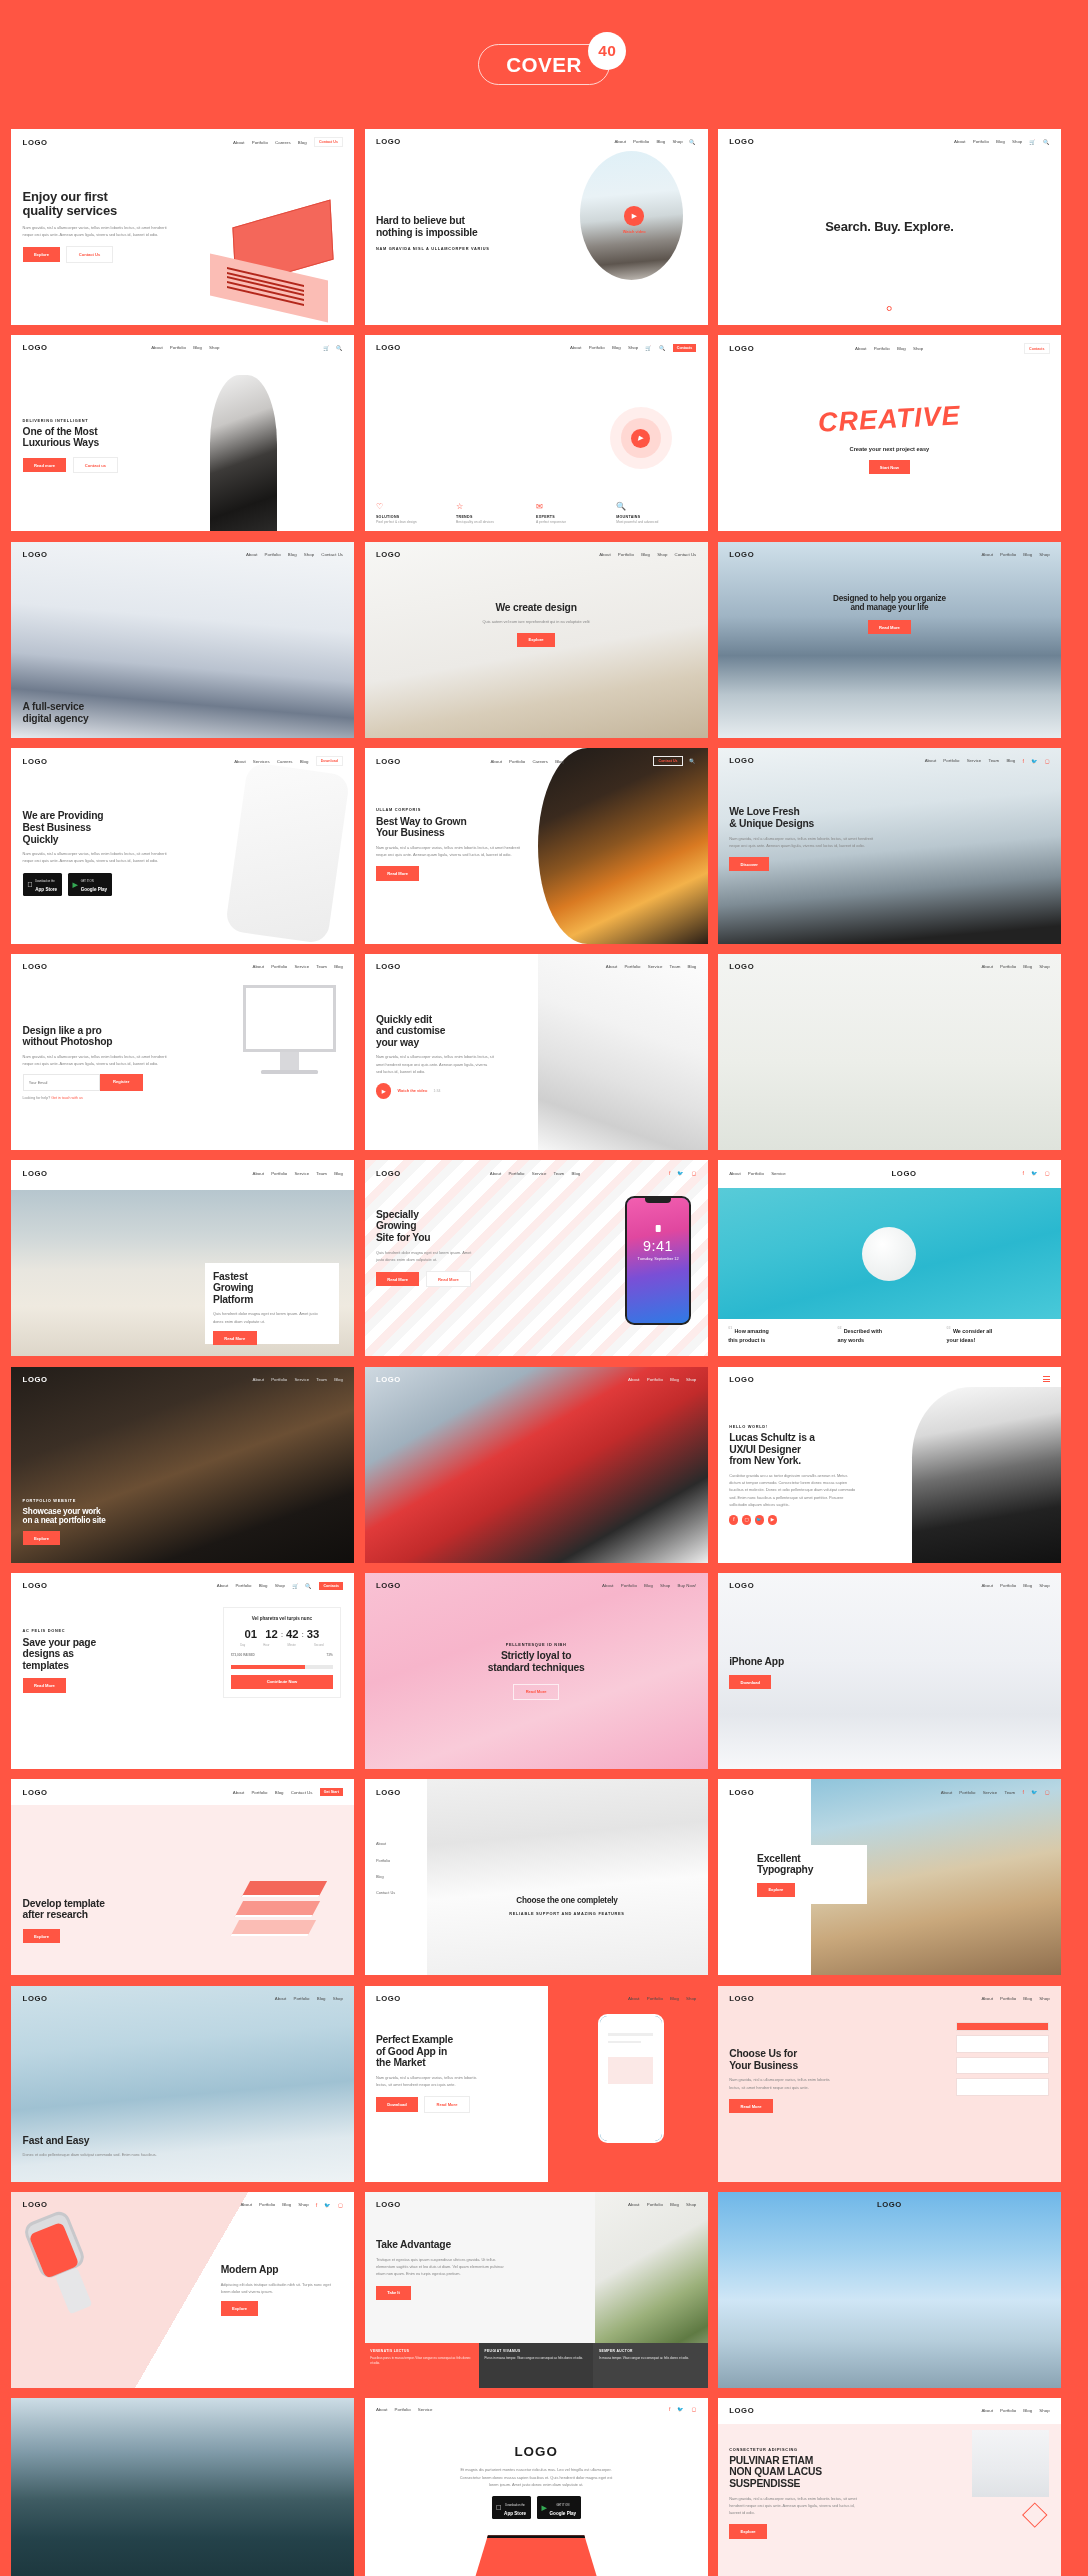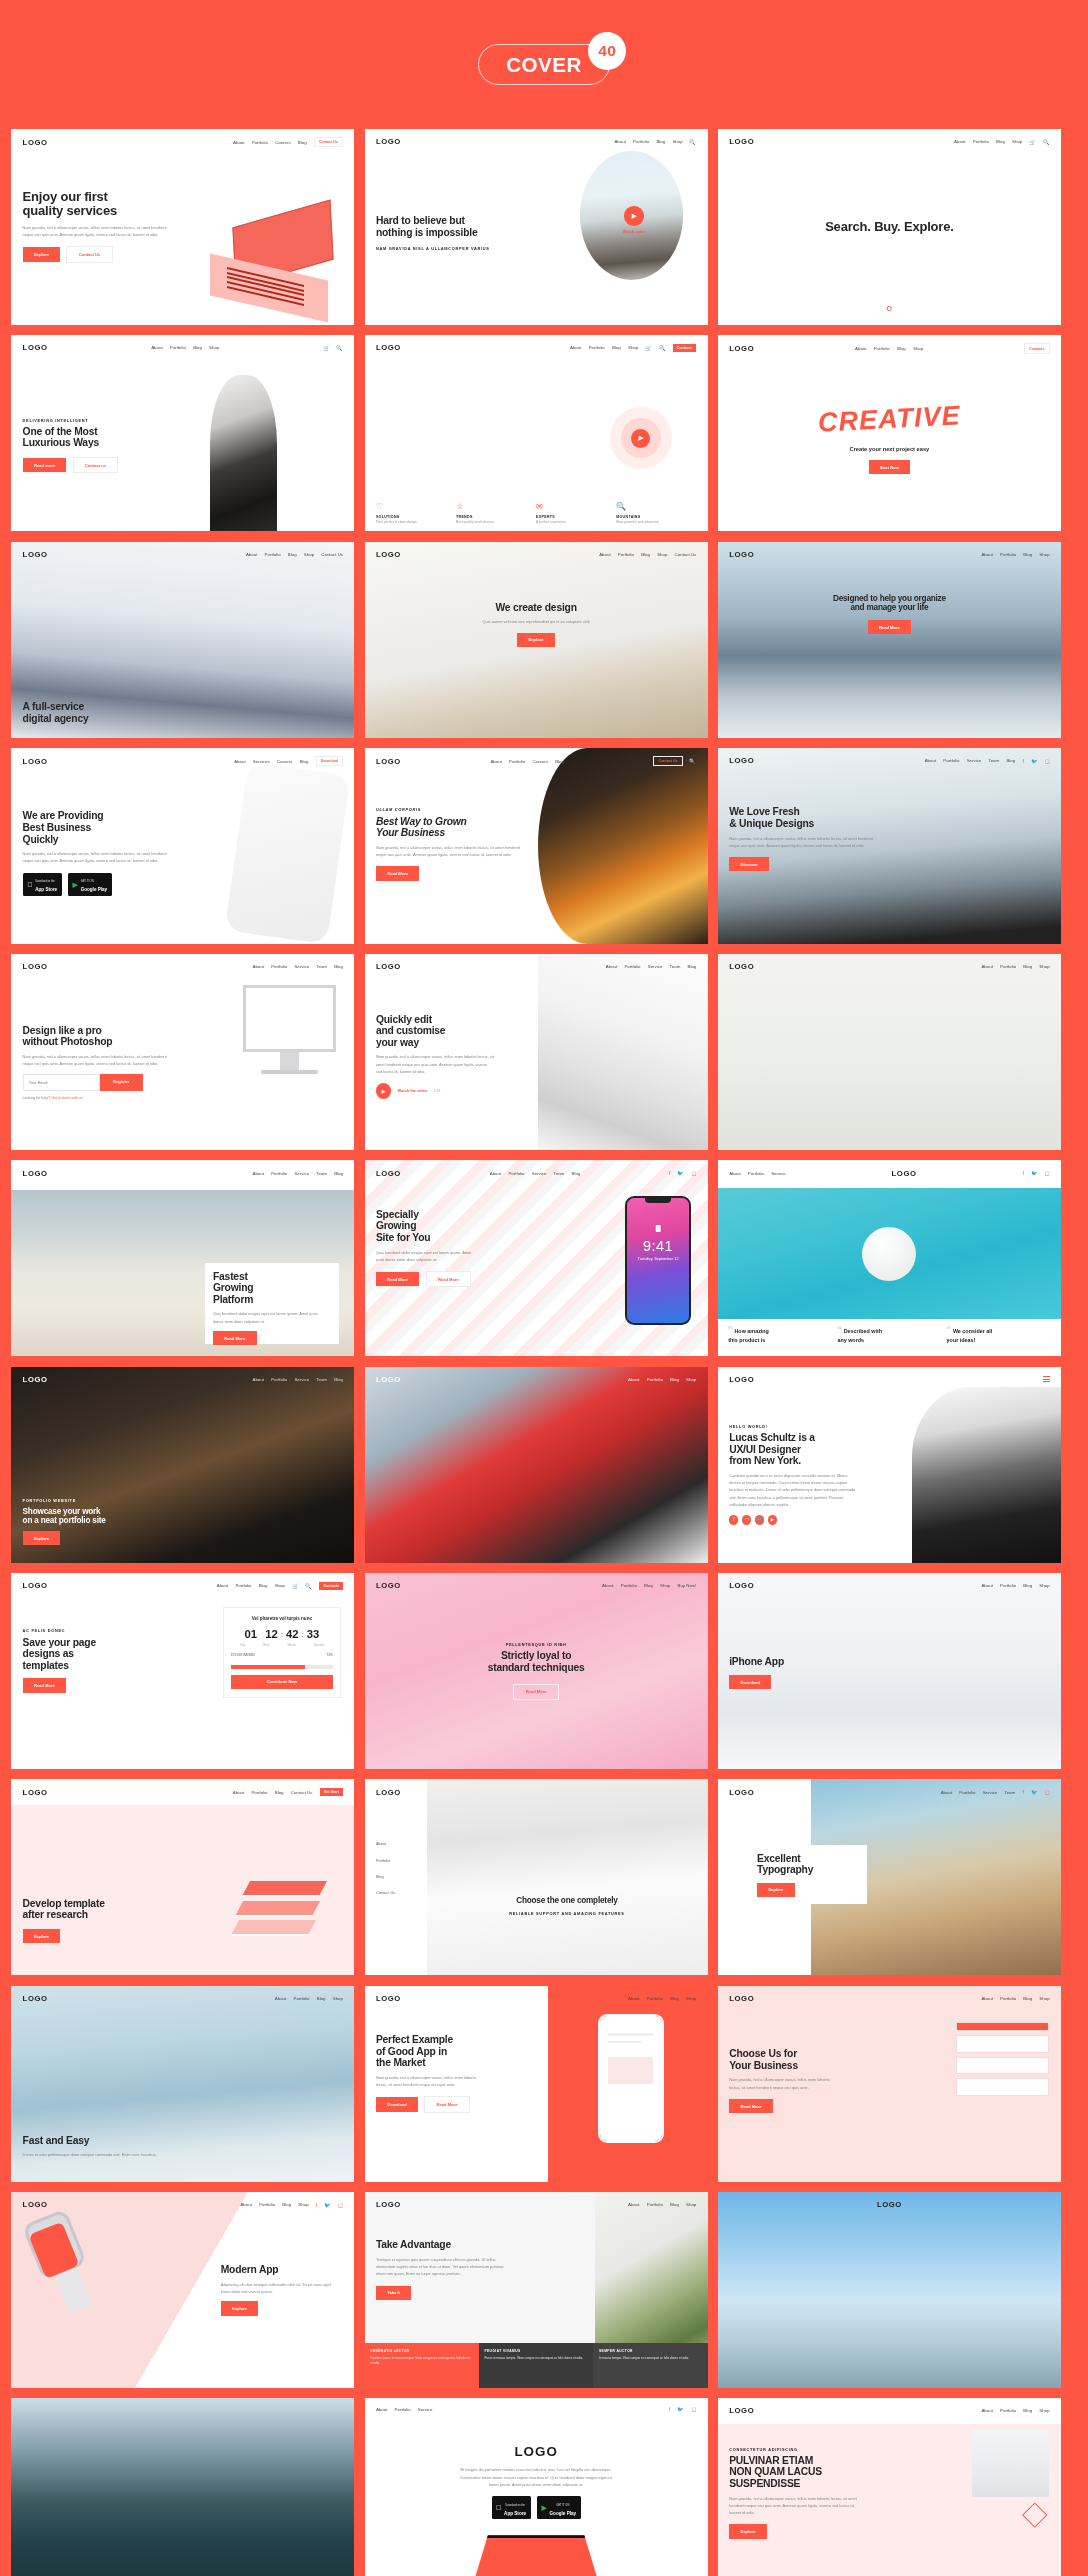--- a/index.html
+++ b/index.html
@@ -463,21 +463,21 @@
         <span class="logo">LOGO</span>
           <span class="sp"></span>
         <a>About</a>
         <a>Portfolio</a>
         <a>Careers</a>
         <a>Blog</a>
           <span class="sp"></span>
         <span class="btn-o">Contact Us</span>
         <span class="ic">🔍</span>
       </div>
-      <div class="body" style="padding-top:33px;font-style:italic;">
+      <div class="body" style="padding-top:33px;">
         <div class="kicker">ULLAM CORPORIS</div>
         <h1 class="t sm" style="white-space:pre-line">Best Way to Grown
 Your Business</h1>
         <p class="d">Nam gravida, nisl a ullamcorper varius, tellus enim lobortis lectus, sit amet hendrerit neque orci quis ante. Aenean quam ligula, viverra sed luctus id, laoreet id odio.</p>
         <div class="acts">
             <span class="b1">Read More</span>
           </div>
       </div>
     </div>
 

